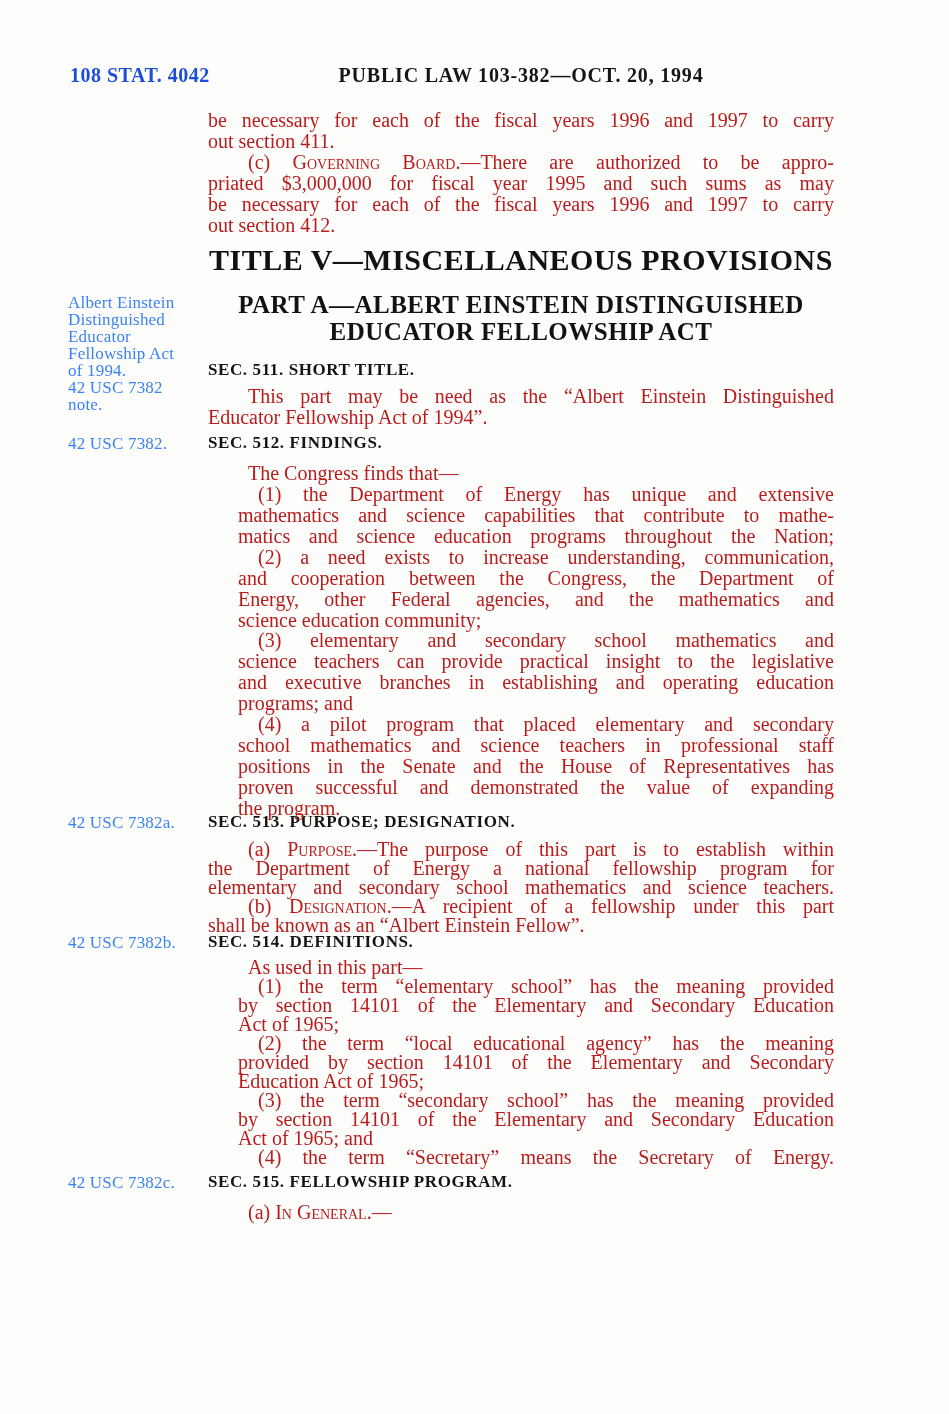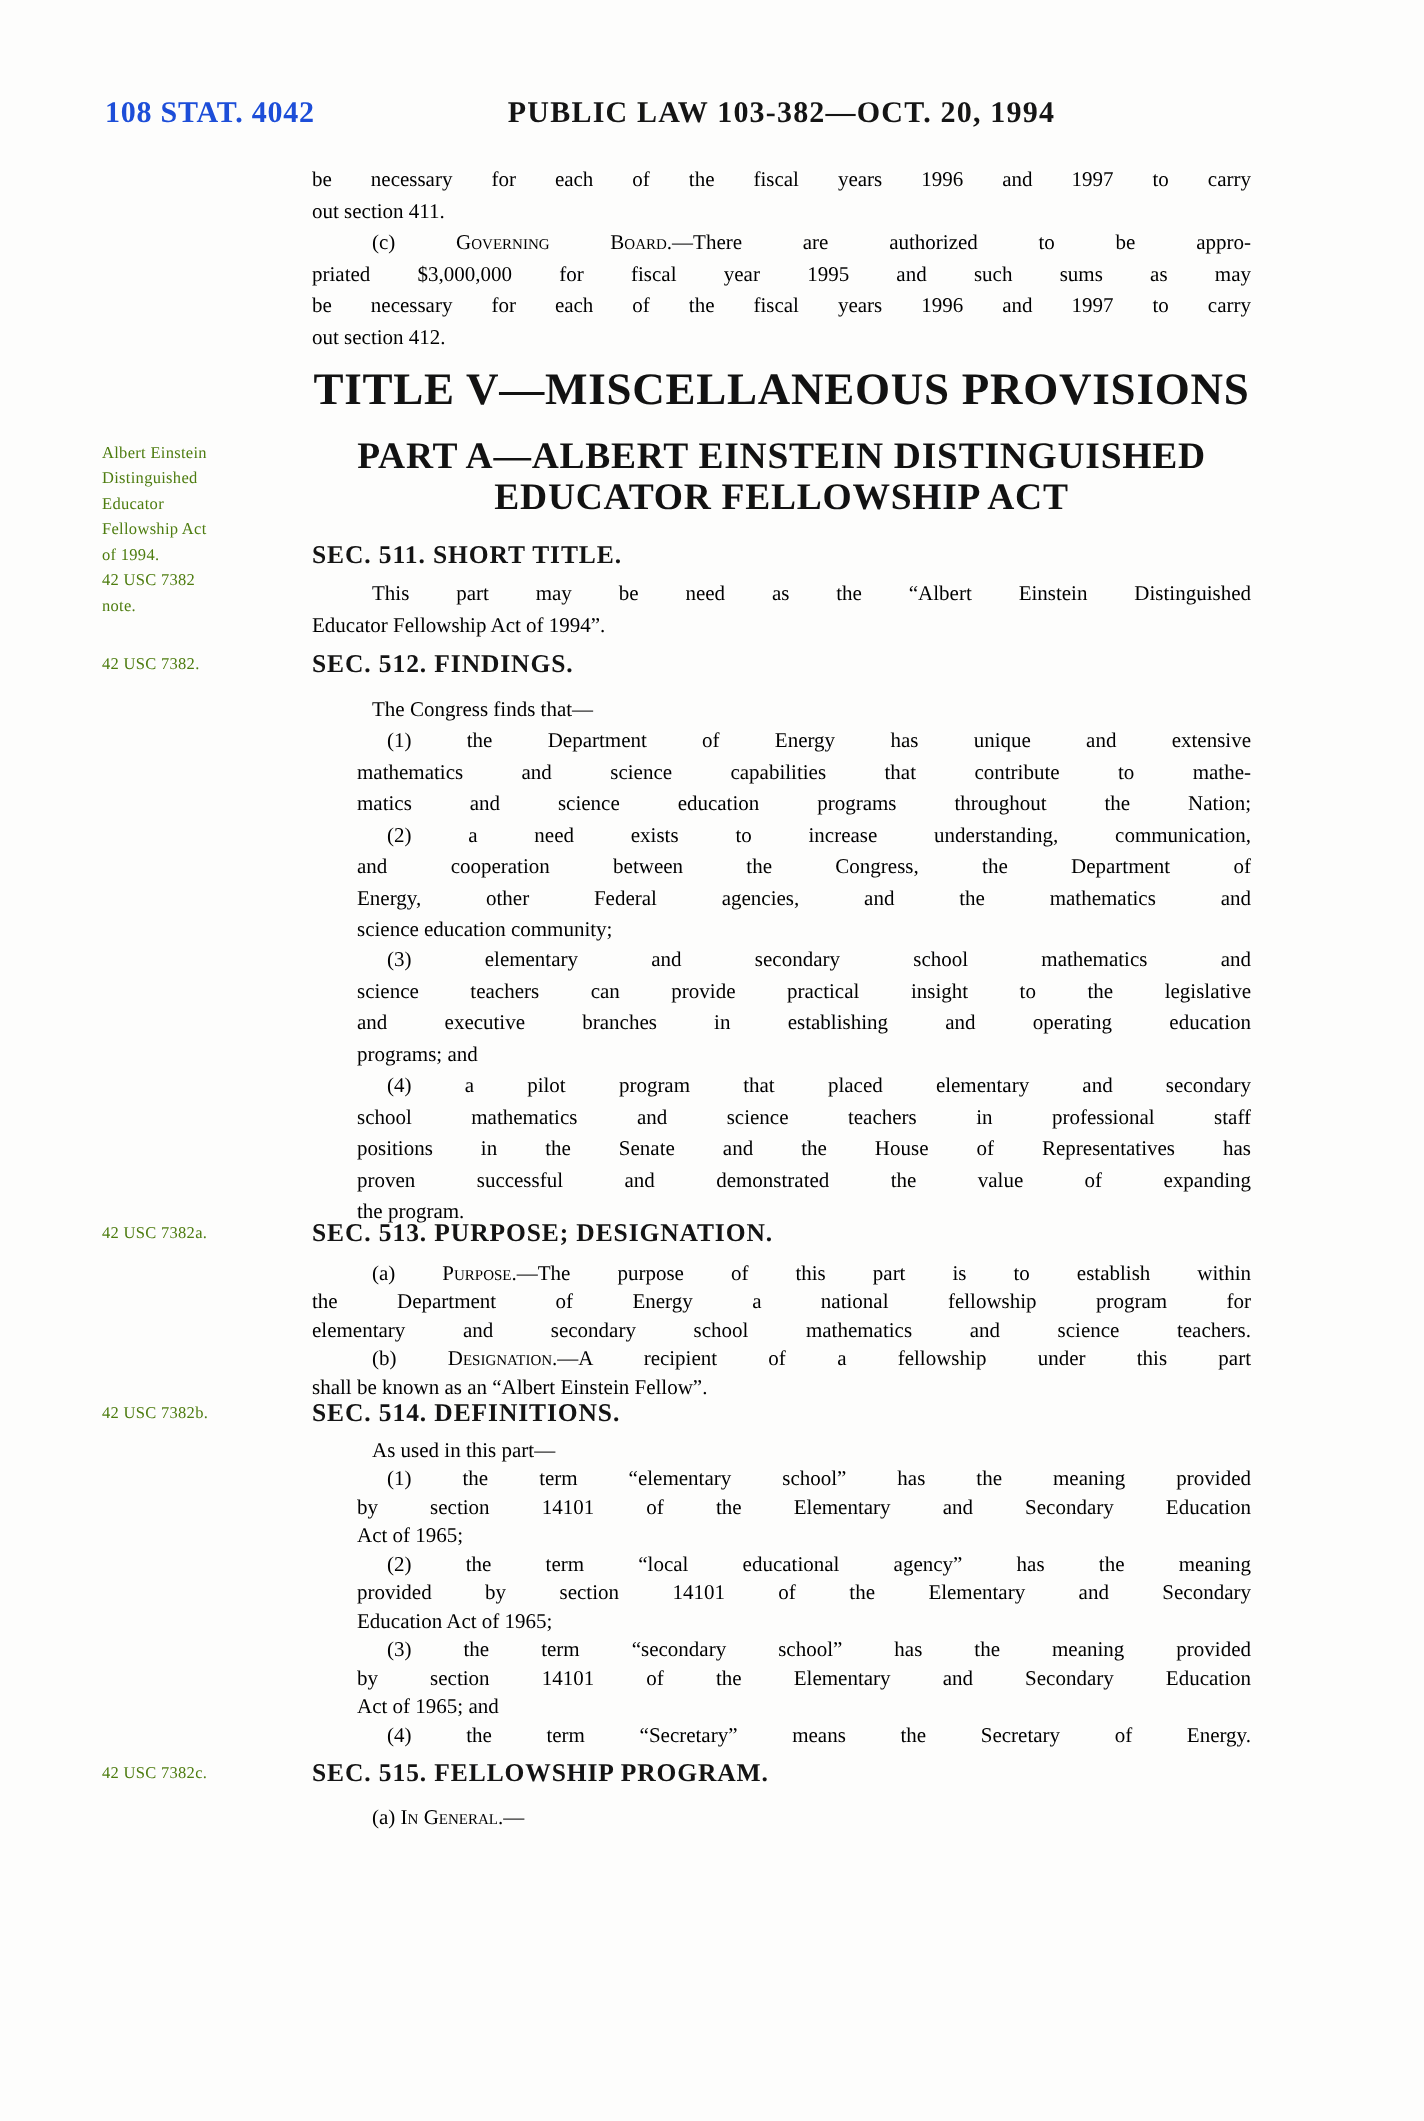--- a/index.html
+++ b/index.html
@@ -35,26 +35,26 @@
   .part-2{top:318px;}
   
   .sec-heading{
     position:absolute;left:208px;
     font-size:17px;font-weight:bold;letter-spacing:0.6px;color:#141414;
     white-space:nowrap;
   }
   
   .mnote{
     position:absolute;left:68px;width:138px;
-    font-size:11px;line-height:17px;color:#4d7c0f;letter-spacing:0.2px;
+    font-size:17px;line-height:17px;color:#3b82f6;letter-spacing:0.2px;
   }
   
   .bline{
     position:absolute;
-    font-size:14px;line-height:21px;color:#000000;
+    font-size:20px;line-height:21px;color:#b91c1c;
     text-align:left;
   }
   .bline.just{
     text-align:justify;
     text-align-last:justify;
   }
   .sc{font-variant:small-caps;}
 </style>
 </head>
 <body>

